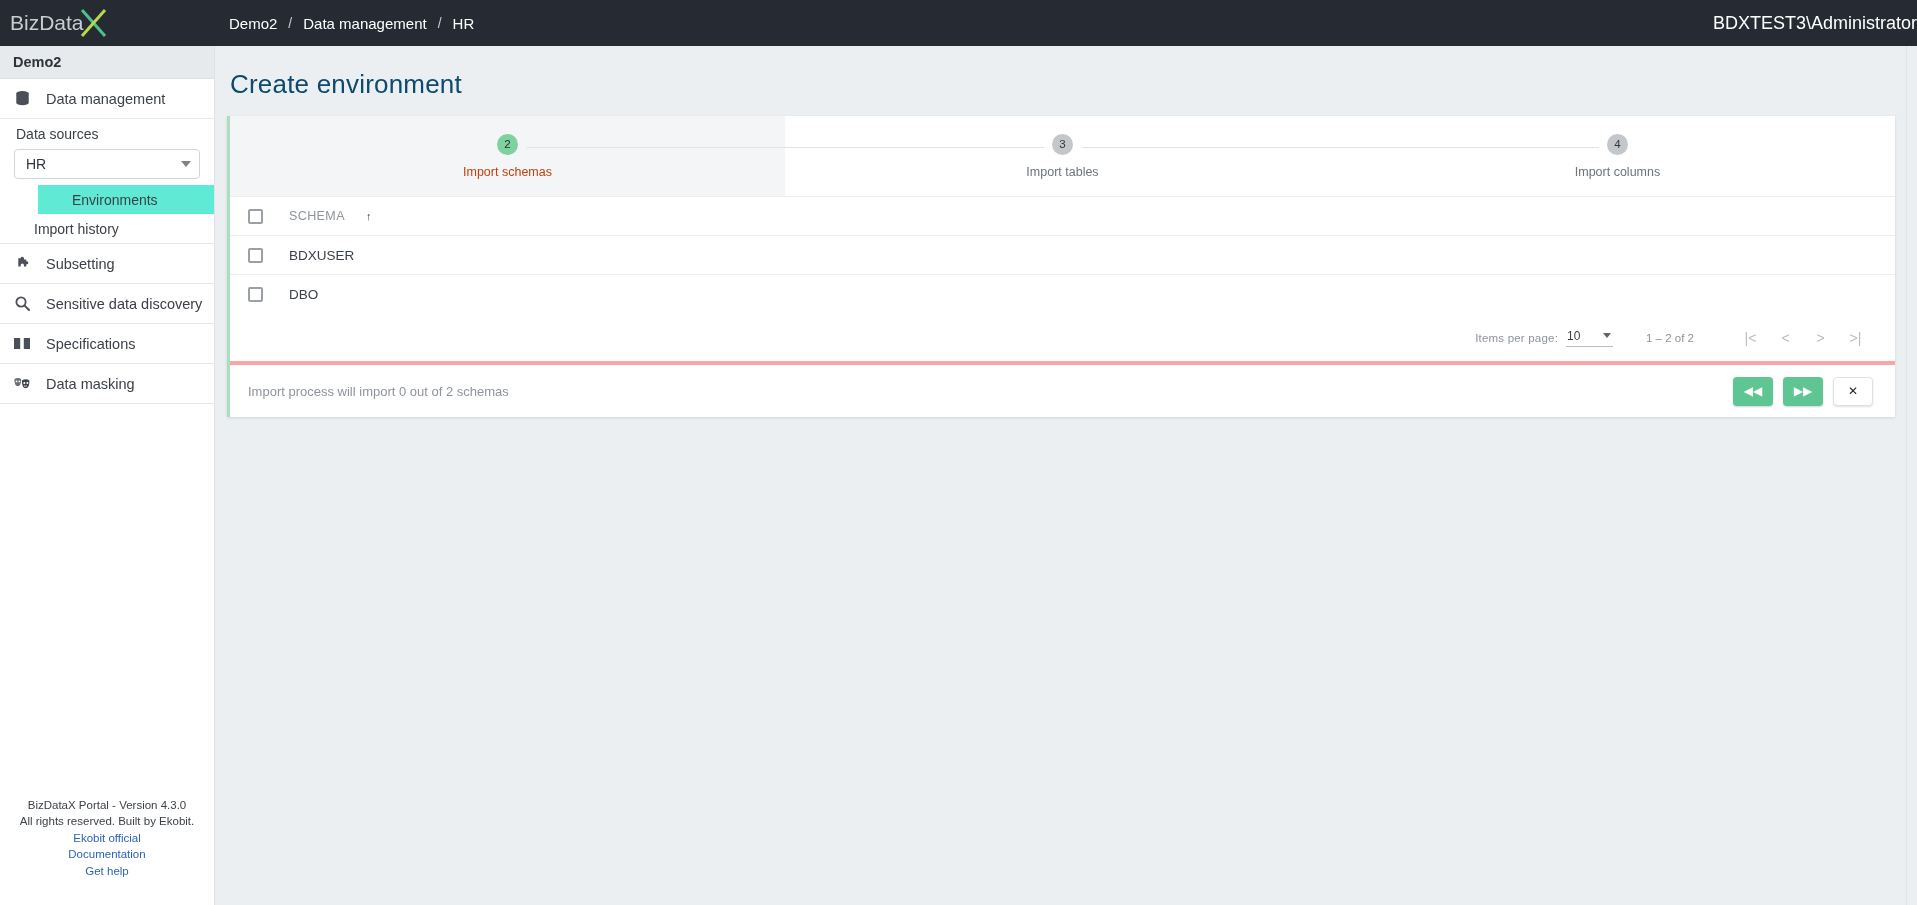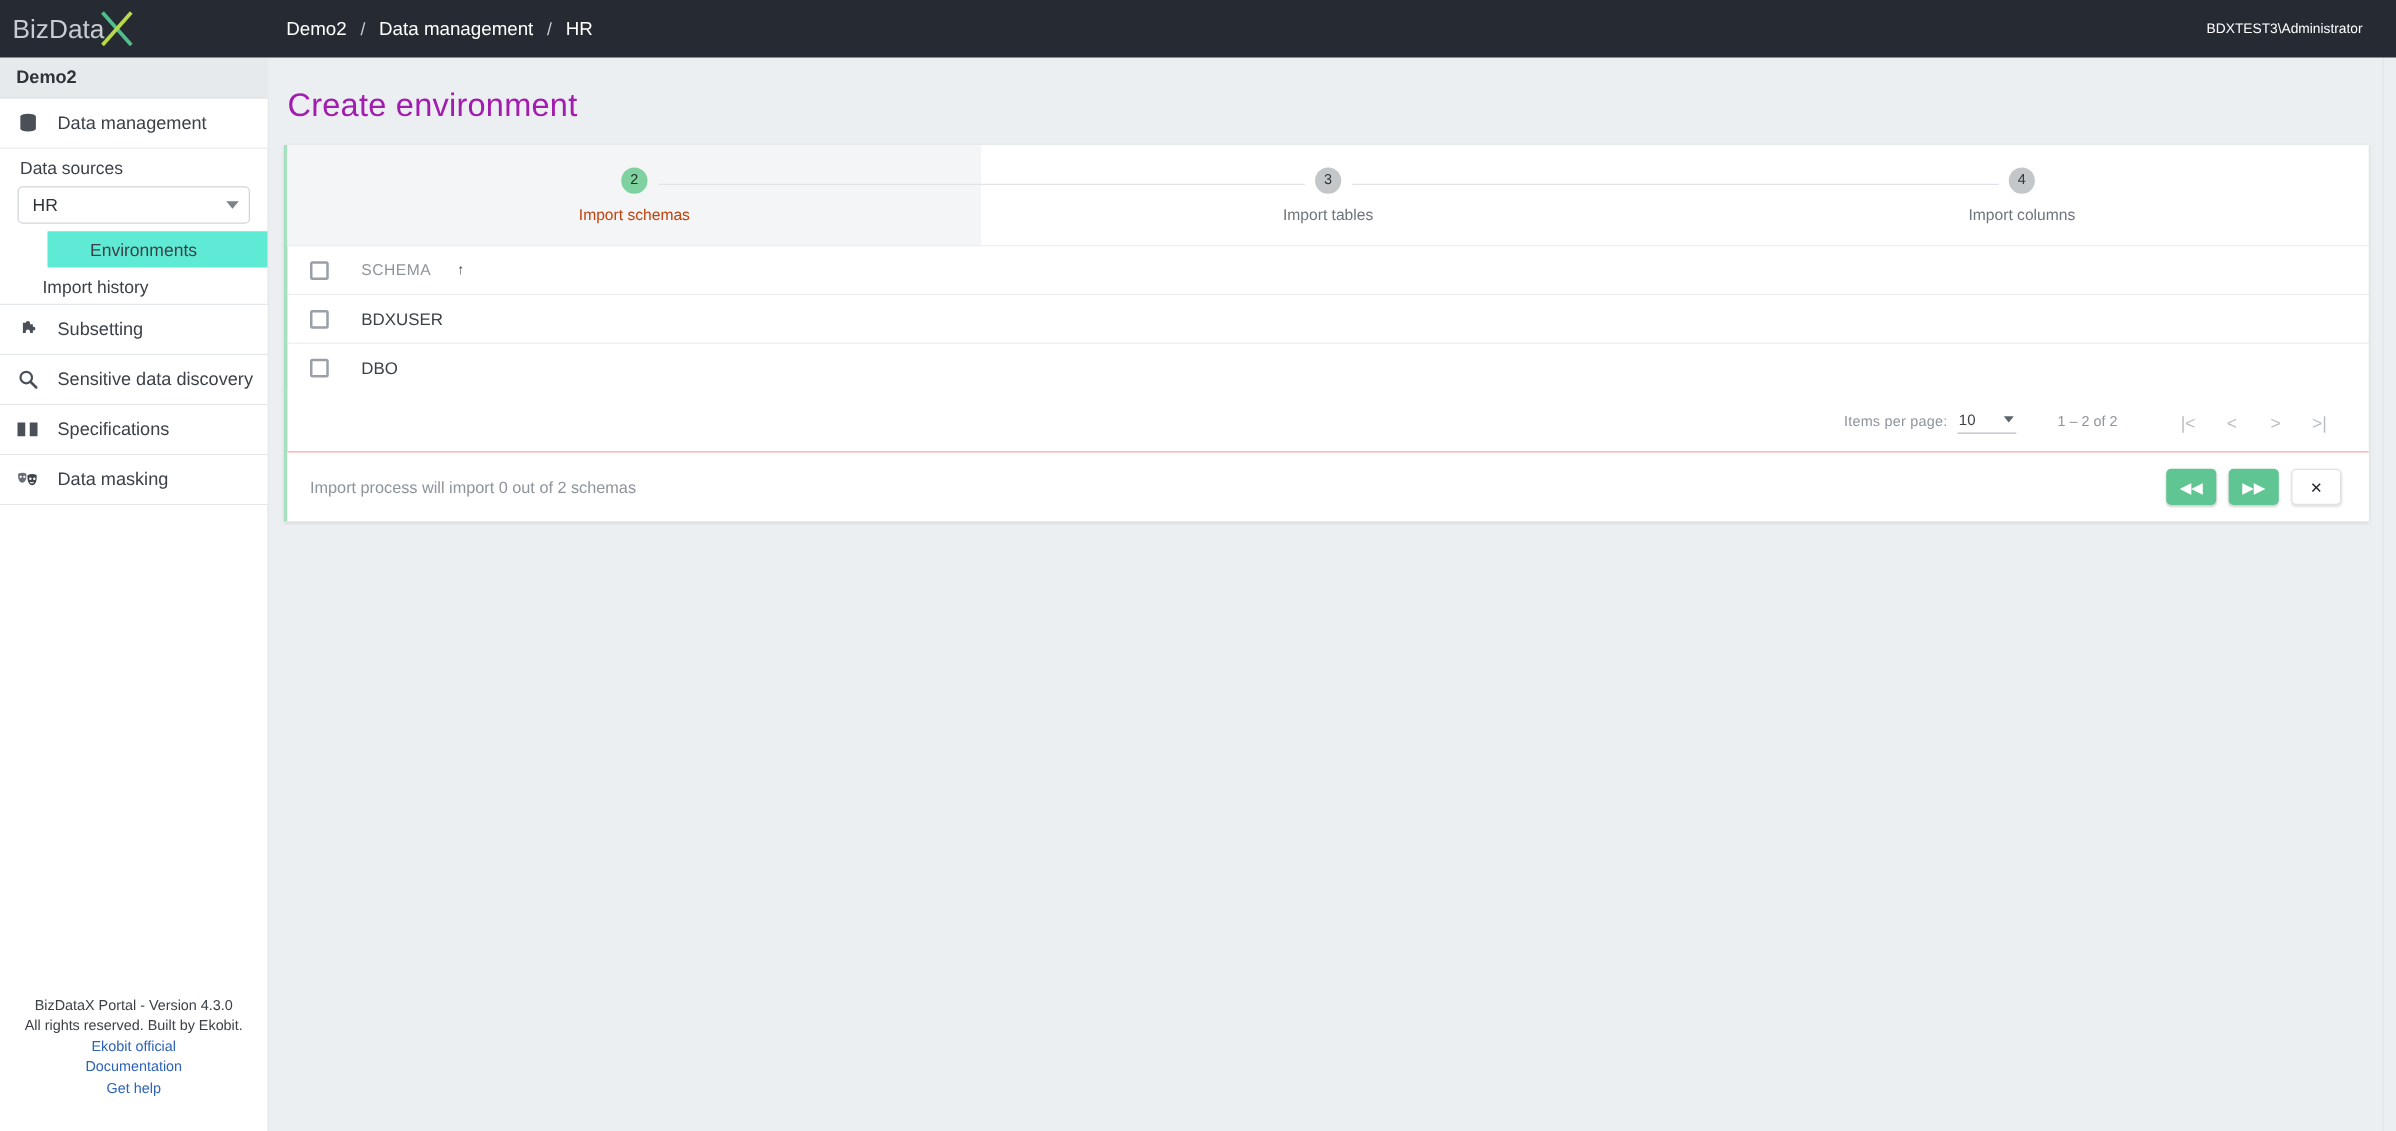--- a/index.html
+++ b/index.html
@@ -30,22 +30,21 @@
     color: #ffffff;
     font-size: 15px;
     gap: 11px;
     padding-left: 14px;
   }
   .breadcrumb .crumb { color: #ffffff; cursor: pointer; white-space: nowrap; }
   .breadcrumb .sep { color: #c8cbd0; font-size: 14px; }
   .user-zone {
     margin-left: auto;
     color: #ffffff;
-    font-size: 11px;
-    padding-right: 27px;
+    font-size: 18px;
     white-space: nowrap;
   }
 
   
   .sidebar {
     position: absolute; top: 46px; left: 0;
     width: 215px; height: 859px;
     background: #ffffff;
     border-right: 1px solid #dfe2e4;
     display: flex; flex-direction: column;
@@ -137,21 +136,21 @@
 
   
   .main {
     position: absolute; top: 46px; left: 215px;
     width: 1702px; height: 859px;
     background: #eceff1;
     overflow: hidden;
   }
   .page-title {
     font-size: 26px;
-    color: #a21caf;
+    color: #0c4a6e;
     font-weight: normal;
     padding: 23px 0 16px 15px;
     letter-spacing: .2px;
   }
   .card {
     margin: 0 22px 0 12px;
     background: #ffffff;
     border-left: 3px solid #a8e0bf;
     box-shadow: 0 1px 3px rgba(0,0,0,.10);
     position: relative;
@@ -270,21 +269,21 @@
     color: #b8bdc2;
     font-size: 14px;
     cursor: pointer;
     user-select: none;
   }
 
   
   .card-foot {
     display: flex; align-items: center;
     height: 56px;
-    border-top: 1px solid #fca5a5;
+    border-top: 4px solid #fca5a5;
     padding: 0 22px 0 18px;
     background: #fff;
   }
   .foot-msg { font-size: 13px; color: #8e949b; }
   .foot-btns { margin-left: auto; display: flex; gap: 10px; }
   .btn {
     width: 40px; height: 29px;
     border-radius: 4px;
     display: flex; align-items: center; justify-content: center;
     font-size: 12px;

